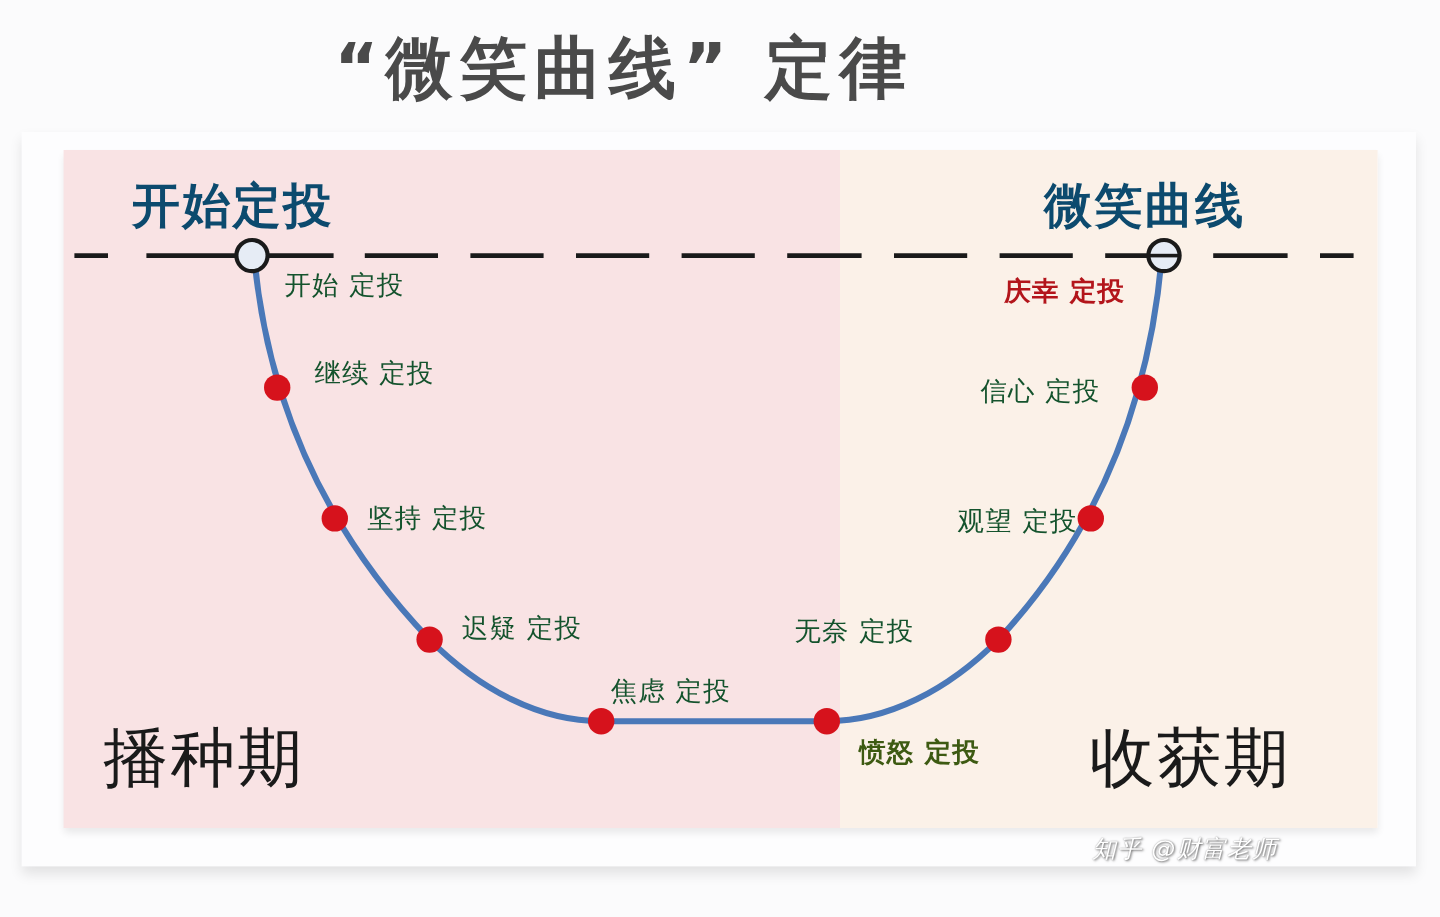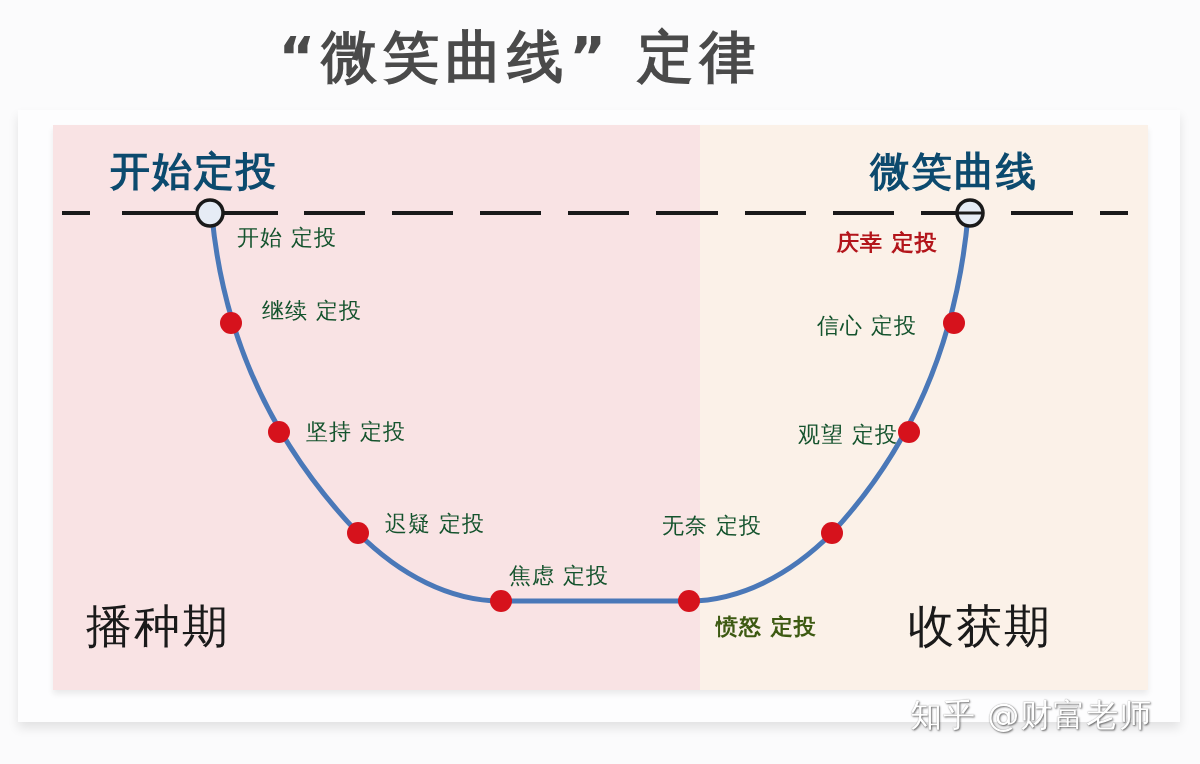--- a/index.html
+++ b/index.html
@@ -35,26 +35,27 @@
     position: absolute; font-size: 40px; font-weight: bold; color: #0c4a6e;
     letter-spacing: 2px;
   }
   .stage-label {
     position: absolute; font-size: 22px; color: #14532d; white-space: nowrap;
     letter-spacing: 1px;
   }
   .stage-label.red { color: #b3151b; font-weight: bold; }
   .stage-label.green { color: #3d5a12; font-weight: bold; }
   .period {
-    position: absolute; font-size: 46px; color: #1a1a1a; letter-spacing: 2px;
+    position: absolute; font-size: 54px; color: #1a1a1a; letter-spacing: 2px;
   }
   .watermark {
-    position: absolute; left: 910px; top: 694px; font-size: 32px;
+    position: absolute; left: 910px; top: 694px; font-size: 20px;
     color: #ffffff; letter-spacing: 1px;
     text-shadow: 1px 1px 2px rgba(0,0,0,0.55), 0 0 1px rgba(0,0,0,0.4);
+    font-style: italic;
   }
 </style>
 </head>
 <body>
 
 <div class="frame"></div>
 
 <div class="title">“微笑曲线” 定律</div>
 
 <div class="panel">

